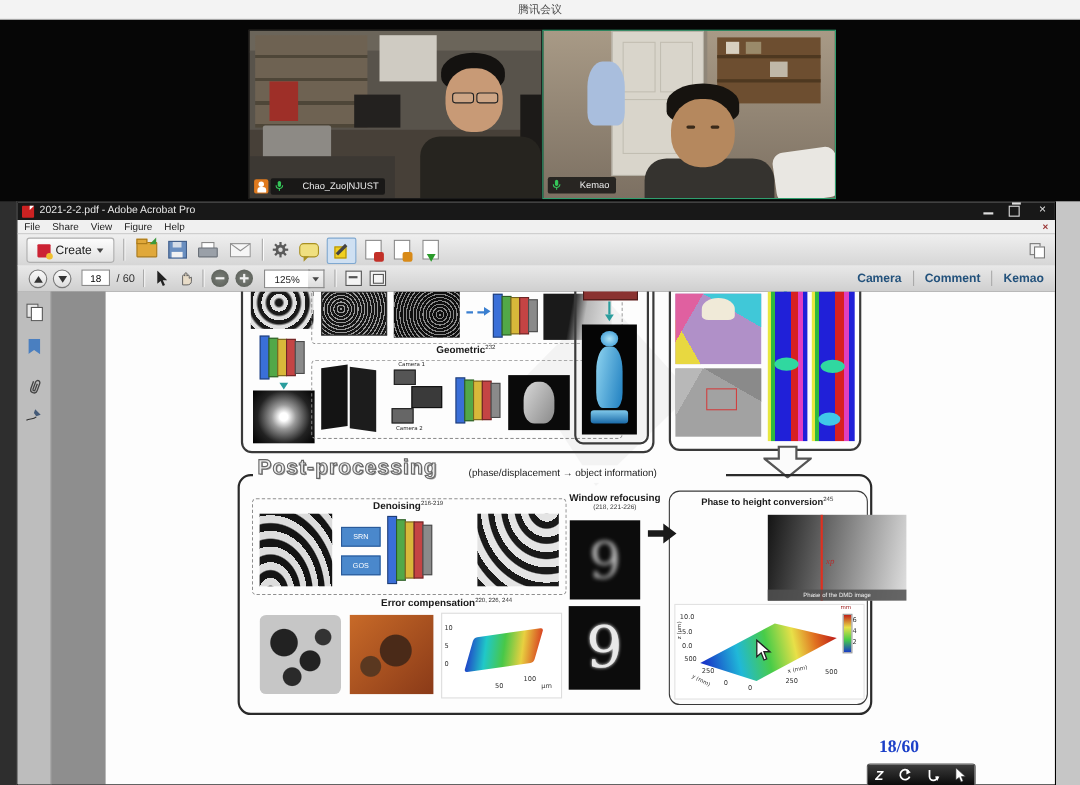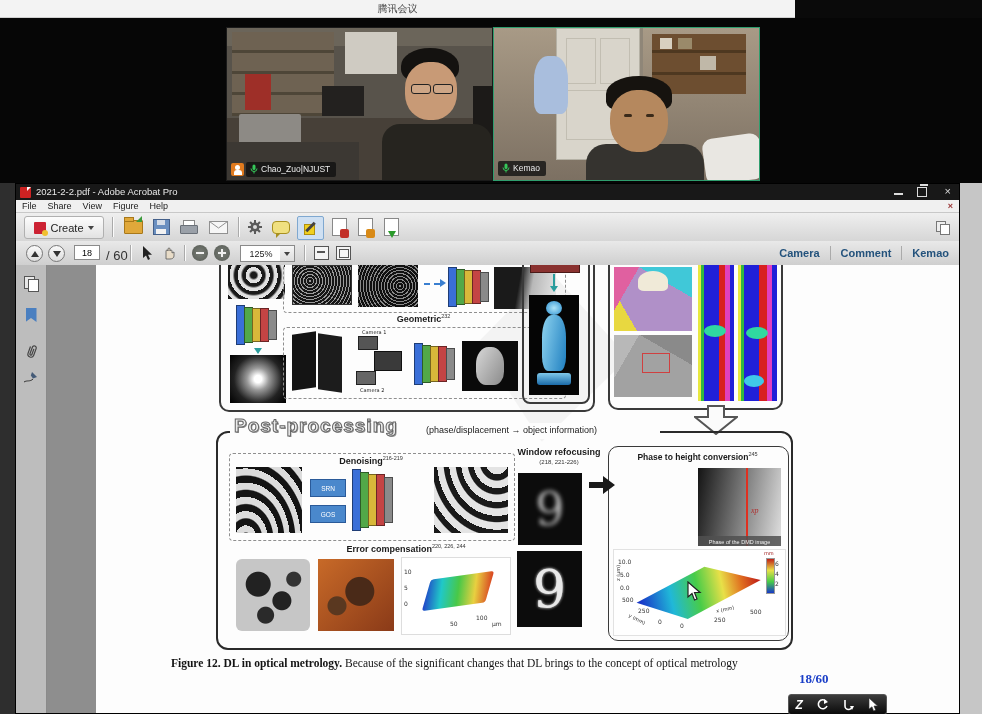--- a/index.html
+++ b/index.html
@@ -12,29 +12,29 @@
   .tbtn{position:absolute;display:flex;align-items:center;justify-content:center;}
   .mi{font:9px "Liberation Sans",sans-serif;color:#1a1a1a;cursor:default;}
   .teal-line-v{position:absolute;width:0;border-left:2px dashed #2a9d9d;}
   .teal-tri-d{position:absolute;width:0;height:0;border-left:4px solid transparent;border-right:4px solid transparent;border-top:6px solid #2a9d9d;}
   .figlbl{position:absolute;font-weight:bold;color:#1a1a1a;font-family:"Liberation Sans",sans-serif;text-align:center;}
   .sup{font-size:5.5px;vertical-align:super;font-weight:normal;color:#333;}
   .dashbox{position:absolute;border:1px dashed #8f8f8f;border-radius:4px;}
   .roundbox{position:absolute;border:2px solid #3a3a3a;border-radius:10px;background:transparent;}
   .capline{position:absolute;font-family:"Liberation Serif",serif;font-size:11.5px;color:#141414;white-space:nowrap;}
   .nametag{position:absolute;display:flex;align-items:center;gap:2px;}
-  .tagpill{display:flex;align-items:center;gap:3px;background:rgba(15,15,15,.78);border-radius:2px;padding:1px 6px 2px 4px;height:12px;}
+  .tagpill{display:flex;align-items:center;gap:17px;background:rgba(15,15,15,.78);border-radius:2px;padding:1px 6px 2px 4px;height:12px;}
   .tagname{font-size:8.5px;color:#ececec;}
 </style>
 </head>
 <body>
 
 <div id="root">
 
-  <div class="a" style="left:0;top:0;width:795px;height:17px;background:#f3f3f3;border-bottom:1px solid #cfcfcf;">
+  <div class="a" style="left:0;top:0;width:982px;height:17px;background:#f3f3f3;border-bottom:1px solid #cfcfcf;">
     <div class="a" style="left:0;top:2px;width:100%;text-align:center;font-size:10px;color:#4a4a4a;">腾讯会议</div>
   </div>
 
   <div class="a" style="left:0;top:18px;width:982px;height:165px;background:#060606;">
 
     <div class="a" style="left:226px;top:9px;width:265px;height:152px;background:#474038;overflow:hidden;border:1px solid #1a1a1a;">
       <div class="a" style="left:0;top:0;width:100%;height:20px;background:#6b655a;"></div>
       <div class="a" style="left:0;top:18px;width:100%;height:72px;background:#58534b;"></div>
       <div class="a" style="left:5px;top:4px;width:102px;height:84px;background:repeating-linear-gradient(#6e6252 0 18px,#4e4638 18px 21px);"></div>
       <div class="a" style="left:18px;top:46px;width:26px;height:36px;background:#9e2f28;"></div>
@@ -207,21 +207,21 @@
     </div>
 
     <div class="a" style="left:0;top:57px;width:100%;height:24px;background:linear-gradient(#e9e9e9,#cfcfcf);border-bottom:1px solid #9a9a9a;">
       <div class="tbtn" style="left:10px;top:4px;width:15px;height:15px;border:1px solid #777;border-radius:50%;background:linear-gradient(#fafafa,#ddd);">
           <i style="width:0;height:0;border-left:4px solid transparent;border-right:4px solid transparent;border-bottom:6px solid #333;"></i>
         </div>
       <div class="tbtn" style="left:32px;top:4px;width:15px;height:15px;border:1px solid #777;border-radius:50%;background:linear-gradient(#fafafa,#ddd);">
           <i style="width:0;height:0;border-left:4px solid transparent;border-right:4px solid transparent;border-top:6px solid #333;"></i>
         </div>
       <input class="a" style="left: 58px; top: 4px; width: 24px; height: 13px; border: 1px solid rgb(138, 138, 138); font-size: 9px; text-align: center; padding: 0px; background: rgb(255, 255, 255);" value="18">
-      <span class="a" style="left:90px;top:7px;font-size:13px;color:#333;">/ 60</span>
+      <span class="a" style="left:90px;top:7px;font-size:10px;color:#333;">/ 60</span>
       <div class="sep1" style="left:114px;top:4px;height:16px;"></div>
       <div class="tbtn" style="left:122px;top:3px;width:18px;height:18px;">
         <svg width="11" height="15" viewBox="0 0 11 15">
             <polygon points="1,0 1,12 4,9.5 6,14 8,13 6,8.8 10,8.8" fill="#222"></polygon>
           </svg>
       </div>
       <div class="tbtn" style="left:144px;top:3px;width:18px;height:18px;">
         <svg width="14" height="14" viewBox="0 0 14 14">
             <path d="M4 13 V5 a1 1 0 0 1 2 0 V3 a1 1 0 0 1 2 0 v2 a1 1 0 0 1 2 0 v2 l2 -1 v4 c0 2 -2 3 -4 3 z" fill="#e8dcc8" stroke="#555" stroke-width="0.8"></path>
           </svg>
@@ -411,21 +411,21 @@
             <span class="tick" style="left:2px;top:10px;">10</span>
             <span class="tick" style="left:2px;top:26px;">5</span>
             <span class="tick" style="left:2px;top:42px;">0</span>
             <span class="tick" style="left:48px;top:62px;">50</span>
             <span class="tick" style="left:74px;top:56px;">100</span>
             <span class="tick" style="left:90px;top:62px;">μm</span>
           </div>
 
           <div class="roundbox" style="left:512px;top:181px;width:179px;height:193px;border-width:1.5px;"></div>
           <div class="figlbl" style="left:512px;top:186px;width:179px;font-size:8.5px;"><span>Phase to height conversion</span><span class="sup">245</span></div>
-          <div class="a" style="left:602px;top:203px;width:83px;height:78px;background:linear-gradient(100deg,#141414,#e0e0e0);">
+          <div class="a" style="left:602px;top:203px;width:83px;height:78px;background:linear-gradient(100deg,#141414,#e0e0e0);padding-left:43px;">
             <i class="a" style="left:48px;top:0;width:1.5px;height:78px;background:#e03020;"></i>
             <span class="a" style="left:53px;top:38px;font-size:8px;font-style:italic;color:#b03030;font-family:'Liberation Serif',serif;">xp</span>
             <i class="a" style="left:0;bottom:0;width:100%;height:10px;background:rgba(80,80,80,.85);"></i>
             <span class="a" style="left:0;bottom:1.5px;width:100%;text-align:center;font-size:5.5px;color:#f0f0f0;">Phase of the DMD image</span>
           </div>
 
           <div class="a" style="left:517px;top:284px;width:171px;height:85px;background:#fff;border:1px solid #e2e2e2;">
             <i class="a" style="left:20px;top:12px;width:128px;height:60px;clip-path:polygon(2% 68%,55% 8%,99% 30%,42% 95%);background:linear-gradient(78deg,#1838c8 8%,#20b8d8 30%,#48cc48 50%,#e8e048 68%,#e07020 82%,#c02018 95%);"></i>
             <span class="tick" style="left:4px;top:8px;">10.0</span>
             <span class="tick" style="left:6px;top:21px;">5.0</span>
@@ -439,22 +439,21 @@
             <span class="tick" style="left:100px;top:66px;">250</span>
             <span class="tick" style="left:136px;top:58px;">500</span>
             <span class="tick" style="left:102px;top:56px;transform:rotate(-12deg);font-size:5px;">x (mm)</span>
             <i class="a" style="left:152px;top:8px;width:7px;height:34px;background:linear-gradient(#c02018,#e8e048,#48cc48,#1838c8);border:0.5px solid #999;"></i>
             <span class="tick" style="left:150px;top:0;font-size:5px;color:#a02020;">mm</span>
             <span class="tick" style="left:161px;top:10px;">6</span>
             <span class="tick" style="left:161px;top:20px;">4</span>
             <span class="tick" style="left:161px;top:30px;">2</span>
           </div>
 
-          <div class="capline" style="left:75px;top:392px;"><b>Figure 12. DL in optical metrology.</b><span> Because of the significant changes that DL brings to the concept of optical metrology</span></div>
-          <div class="a" style="left:703px;top:406px;font-family:'Liberation Serif',serif;font-weight:bold;font-size:13px;color:#1b3fc8;">18/60</div>
+          <div class="a" style="left:703px;top:406px;font-family:'Liberation Serif',serif;font-weight:bold;font-size:16px;color:#1b3fc8;">18/60</div>
 
           <svg class="a" style="left:591px;top:316px;z-index:50;" width="15" height="21" viewBox="0 0 15 21">
             <polygon points="1,1 1,16 5,12.5 7.5,19 10,18 7.5,11.5 13,11.5" fill="#fff" stroke="#222" stroke-width="1.2"></polygon>
           </svg>
 
         </div>
       </div>
     </div>
   </div>
 

